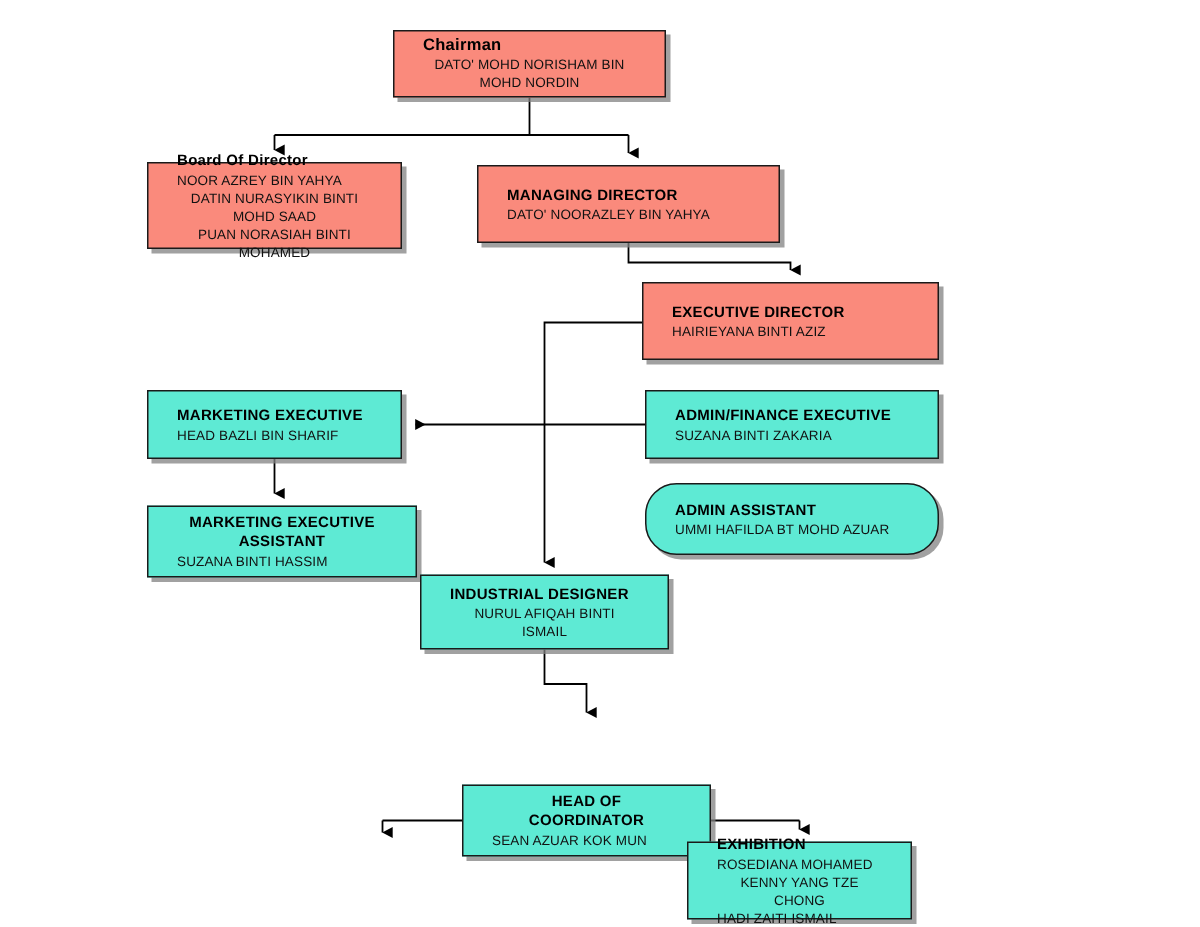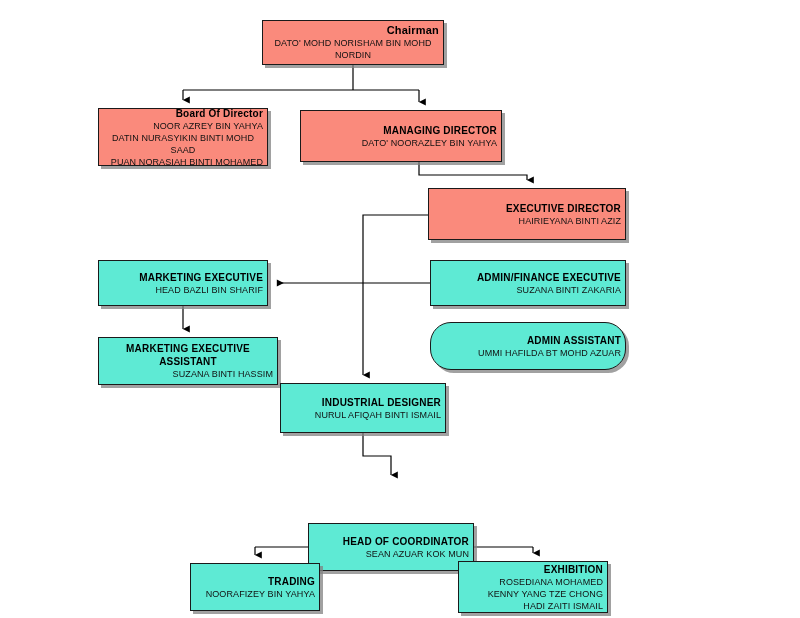--- a/index.html
+++ b/index.html
@@ -26,24 +26,24 @@
     height: 618px;
     pointer-events: none;
   }
   .node {
     position: absolute;
     box-sizing: border-box;
     border: 1.5px solid #1a1a1a;
     box-shadow: 3px 3px 0 0 rgba(130,130,130,0.75);
     display: flex;
     flex-direction: column;
-    align-items: flex-end;
+    align-items: flex-start;
     justify-content: center;
     text-align: center;
-    padding: 2px 4px;
+    padding: 2px 19px;
     z-index: 2;
   }
   .node.exec {
     background: #fa8a7c;
   }
   .node.staff {
     background: #5eead4;
   }
   .node-title {
     font-weight: bold;
@@ -106,21 +106,21 @@
     <div class="node-person">DATO' MOHD NORISHAM  BIN MOHD  NORDIN</div>
   </div>
 
   <div class="node exec" style="left:98px; top:108px; width:170px; height:58px;">
     <div class="node-title">Board Of Director</div>
     <div class="node-person">NOOR AZREY BIN YAHYA</div>
     <div class="node-person">DATIN  NURASYIKIN BINTI MOHD SAAD</div>
     <div class="node-person">PUAN NORASIAH BINTI MOHAMED</div>
   </div>
 
-  <div class="node exec" style="left:300px; top:110px; width:202px; height:52px;">
+  <div class="node exec" style="left:318px; top:110px; width:202px; height:52px;">
     <div class="node-title">MANAGING DIRECTOR</div>
     <div class="node-person">DATO' NOORAZLEY BIN YAHYA</div>
   </div>
 
   <div class="node exec" style="left:428px; top:188px; width:198px; height:52px;">
     <div class="node-title">EXECUTIVE DIRECTOR</div>
     <div class="node-person">HAIRIEYANA BINTI AZIZ</div>
   </div>
 
   <div class="node staff" style="left:98px; top:260px; width:170px; height:46px;">
@@ -146,24 +146,20 @@
   <div class="node staff" style="left:280px; top:383px; width:166px; height:50px;">
     <div class="node-title">INDUSTRIAL DESIGNER</div>
     <div class="node-person">NURUL AFIQAH BINTI ISMAIL</div>
   </div>
 
   <div class="node staff" style="left:308px; top:483px; width:166px; height:48px;margin-top:40px;">
     <div class="node-title">HEAD OF COORDINATOR</div>
     <div class="node-person">SEAN AZUAR KOK MUN</div>
   </div>
 
-  <div class="node staff" style="left:190px; top:563px; width:130px; height:48px;">
-    <div class="node-title">TRADING</div>
-    <div class="node-person">NOORAFIZEY BIN YAHYA</div>
-  </div>
 
   <div class="node staff" style="left:458px; top:561px; width:150px; height:52px;">
     <div class="node-title">EXHIBITION</div>
     <div class="node-person">ROSEDIANA MOHAMED</div>
     <div class="node-person">KENNY YANG TZE CHONG</div>
     <div class="node-person">HADI ZAITI ISMAIL</div>
   </div>
 
 </div>
 

